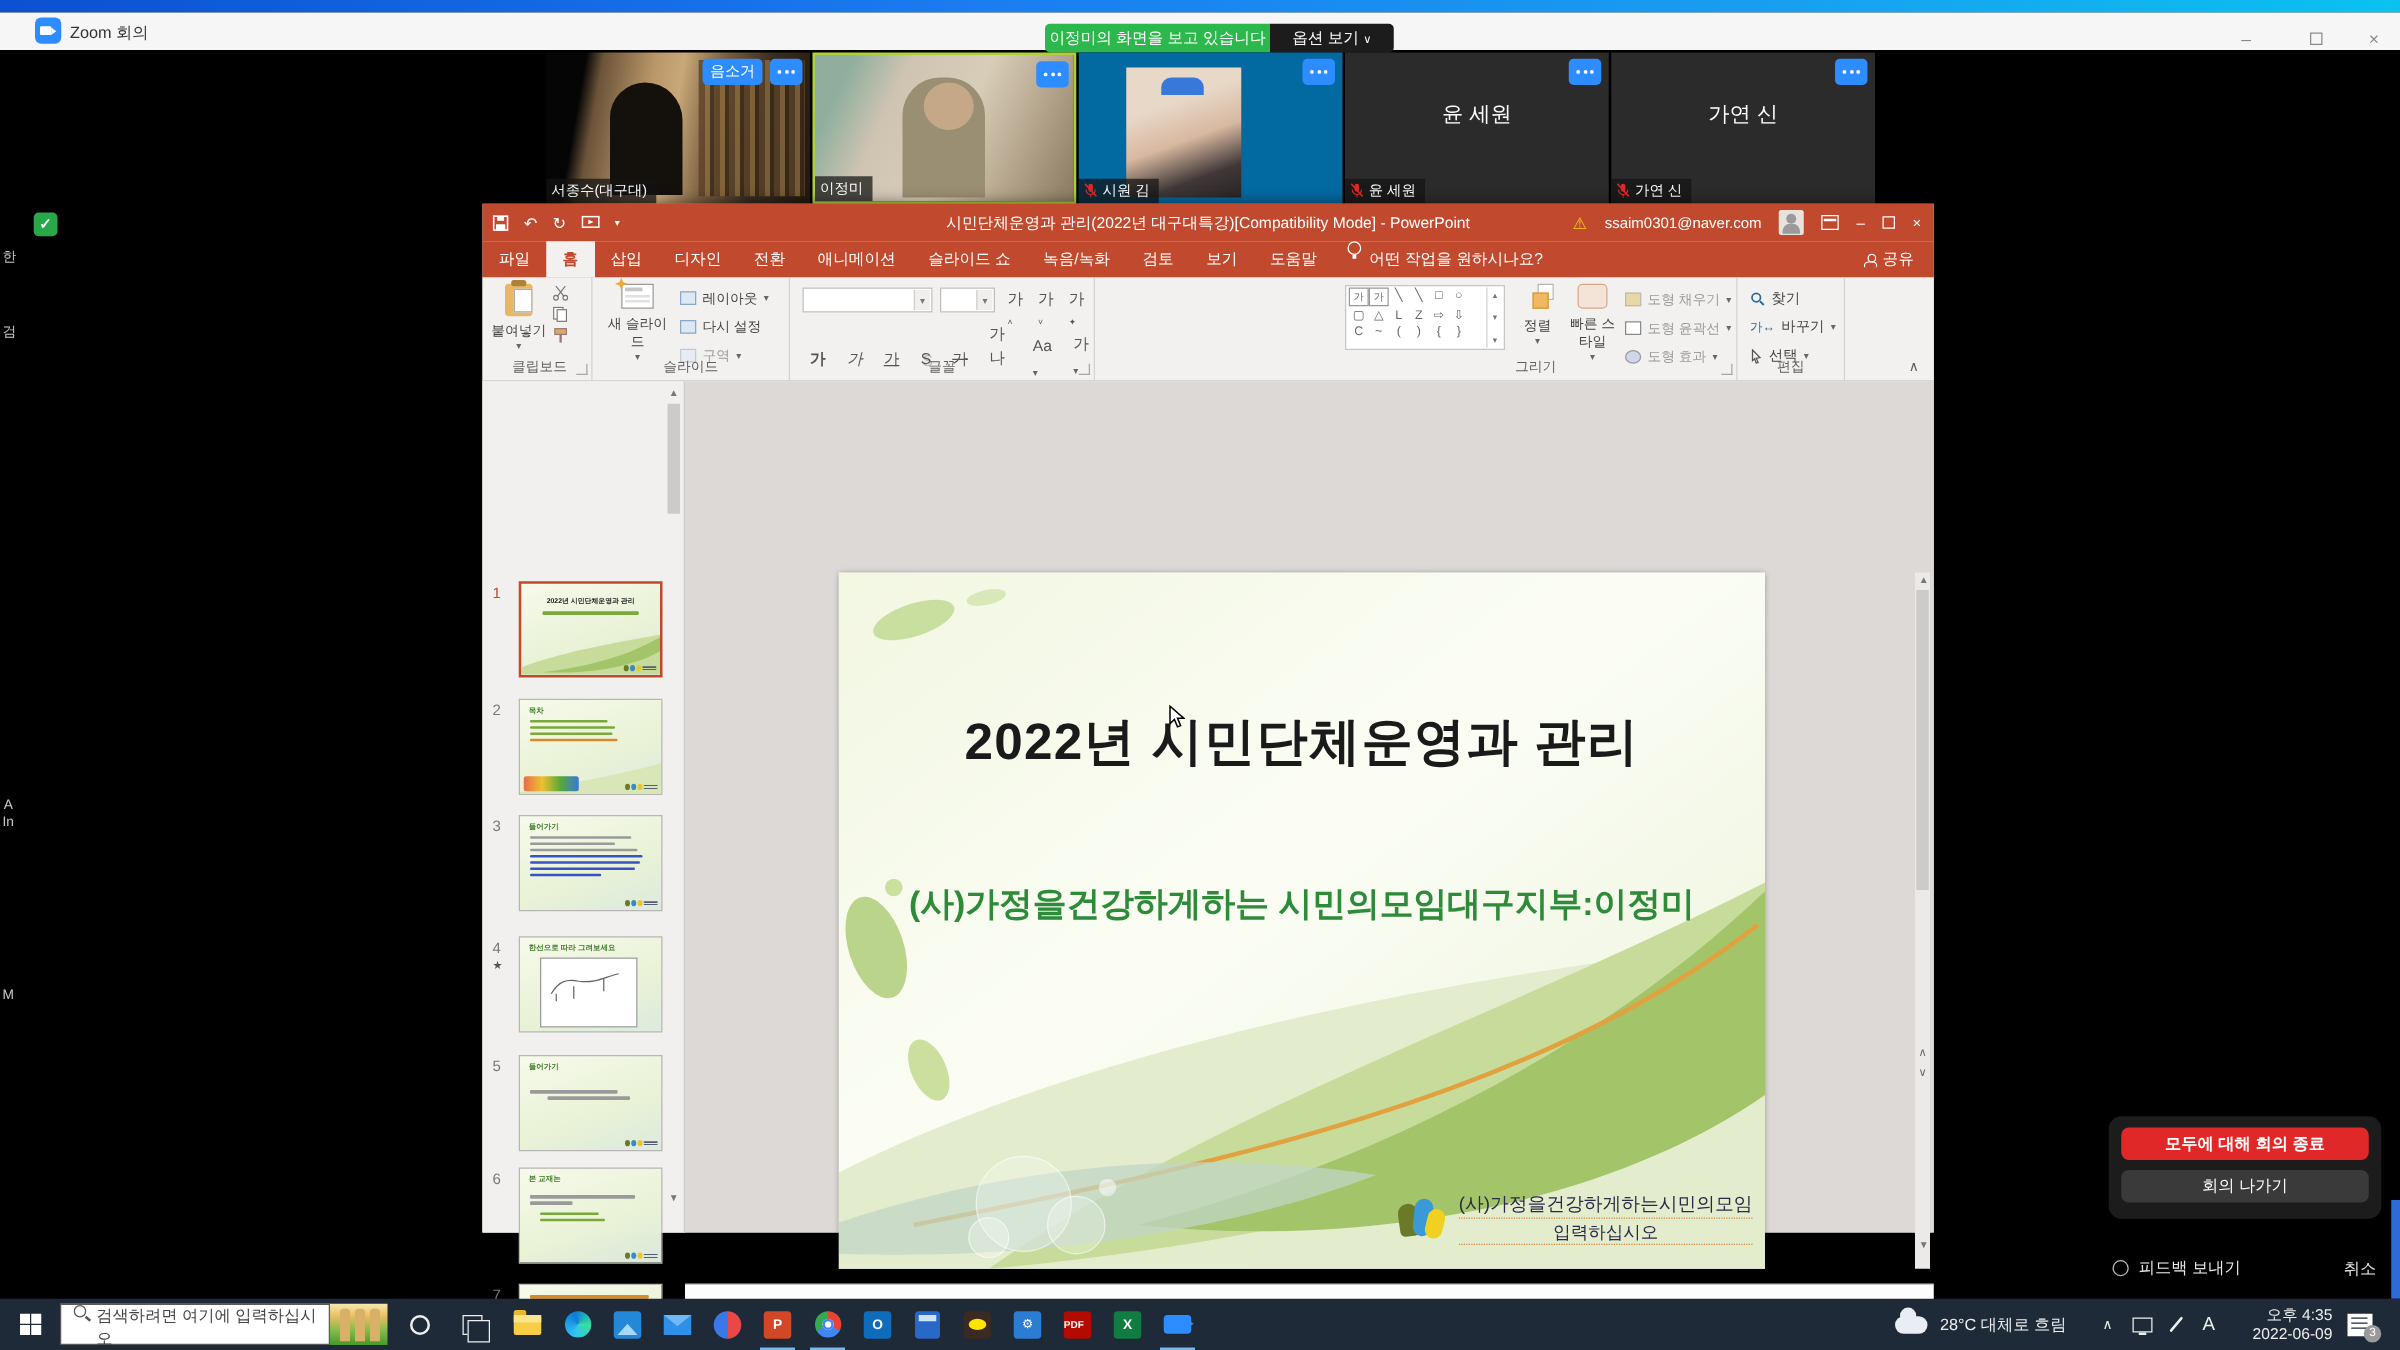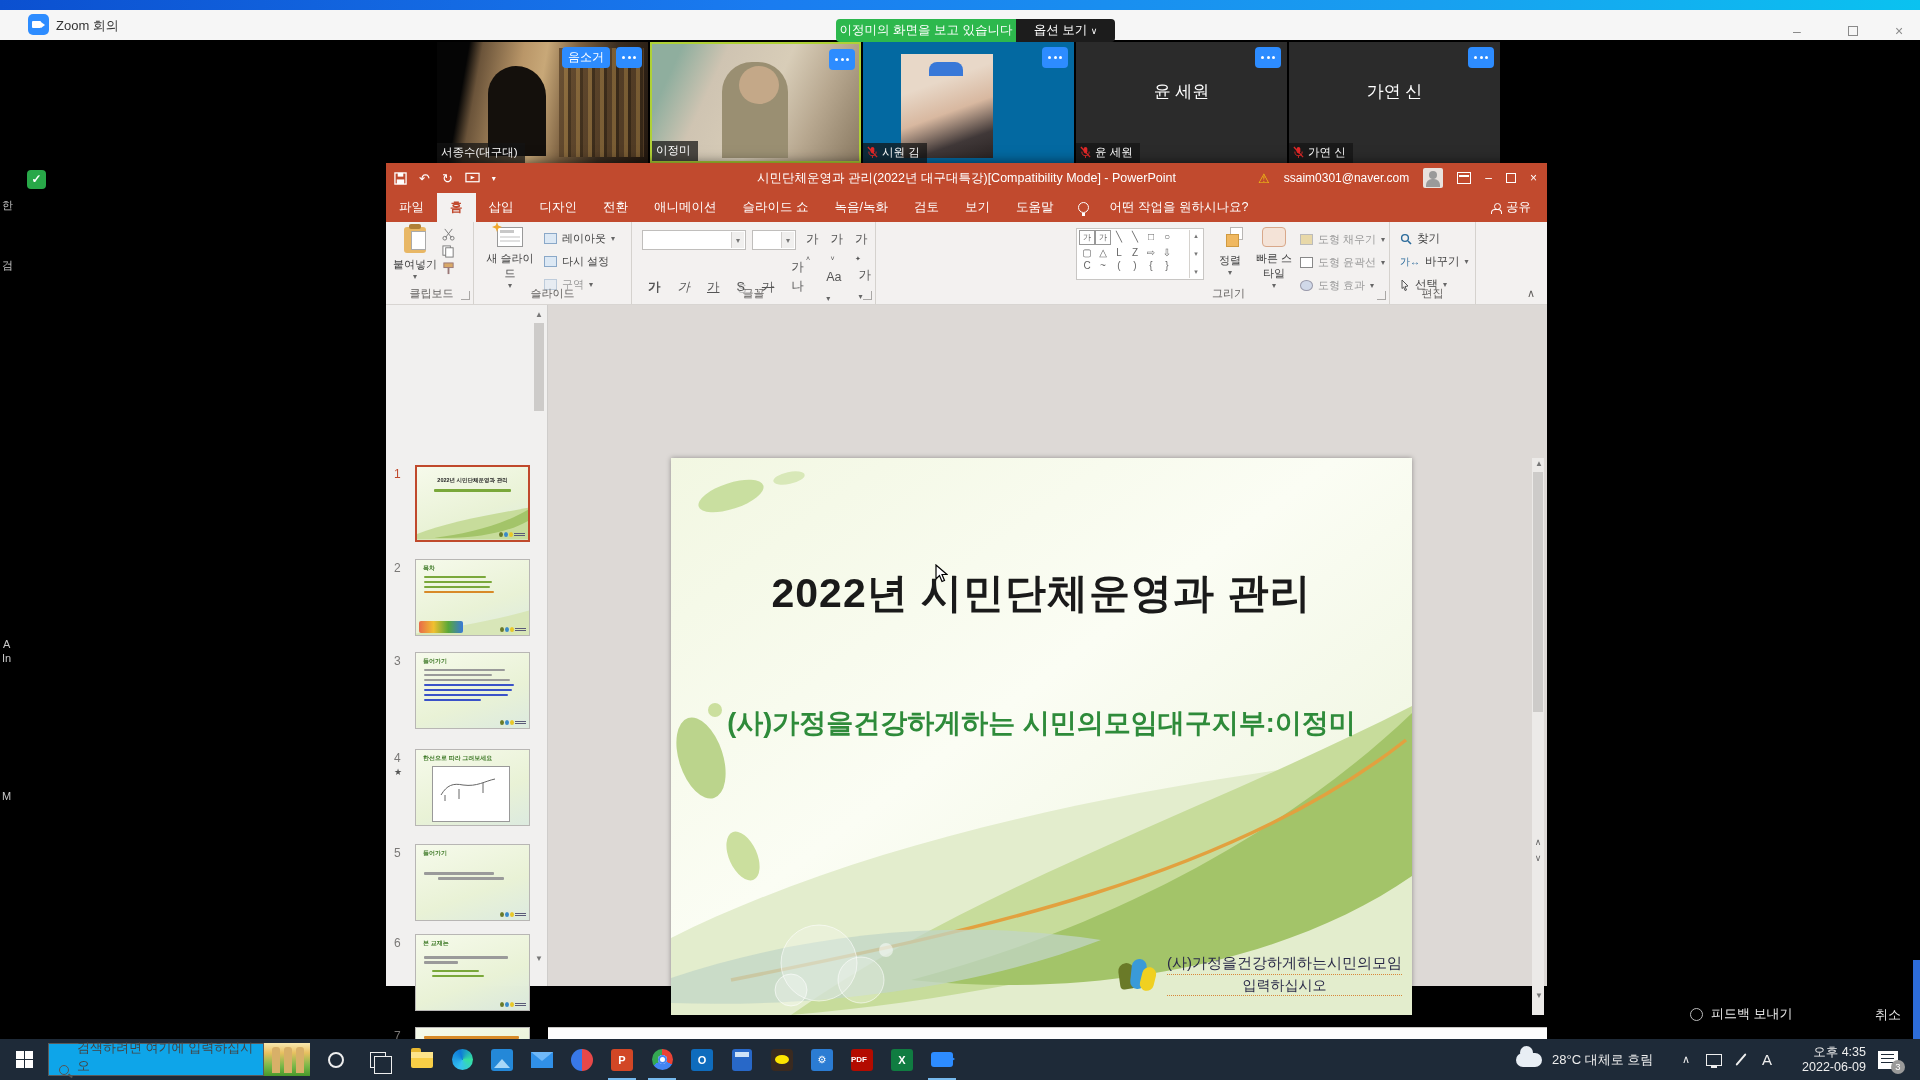--- a/index.html
+++ b/index.html
@@ -39,21 +39,21 @@
   .ppt-tbright{position:absolute;right:0;top:0;height:30px;display:flex;align-items:center;gap:14px;padding-right:10px;font-size:12px;}
   .warn{color:#f2c811;font-size:13px;}
   .avatarbox{width:20px;height:20px;background:#e8e2de;border-radius:2px;position:relative;}
   .avatarbox .hd{position:absolute;left:6px;top:3px;width:8px;height:8px;border-radius:50%;background:#9a9a9a;}
   .avatarbox .bd{position:absolute;left:3px;top:11px;width:14px;height:8px;border-radius:6px 6px 0 0;background:#9a9a9a;}
   .ribicon{width:14px;height:12px;border:1px solid #fff;position:relative;}
   .ribicon::after{content:"";position:absolute;left:1px;top:2px;width:10px;height:2px;background:#fff;}
   .tabs{position:absolute;left:0;top:30px;width:100%;height:29px;background:#c14a2e;display:flex;align-items:stretch;color:#fff;font-size:12.5px;}
   .tab{padding:0 13px;line-height:29px;}
   .tab.active{background:#f3f1f0;color:#c14a2e;font-weight:bold;}
-  .tellme{display:flex;align-items:center;gap:20px;padding:0 12px;line-height:29px;}
+  .tellme{display:flex;gap:6px;padding:0 12px;line-height:29px;}
   .bulb{width:11px;height:11px;border:1.5px solid #fff;border-radius:50%;position:relative;}
   .bulb::after{content:"";position:absolute;left:3px;top:10px;width:3px;height:3px;background:#fff;}
   .share{margin-left:auto;display:flex;align-items:center;gap:5px;padding:0 16px;line-height:29px;}
   .personicon{width:10px;height:10px;position:relative;}
   .personicon::before{content:"";position:absolute;left:3px;top:0;width:5px;height:5px;border-radius:50%;border:1px solid #fff;}
   .personicon::after{content:"";position:absolute;left:0;top:6px;width:9px;height:4px;border-radius:4px 4px 0 0;border:1px solid #fff;border-bottom:none;}
 
   .ribbon{position:absolute;left:0;top:59px;width:100%;height:83px;background:#f3f1f0;border-bottom:1px solid #d8d5d2;color:#444;}
   .rgroup{position:absolute;top:0;height:82px;border-right:1px solid #d5d2ce;}
   .glabel{position:absolute;bottom:3px;left:0;width:100%;text-align:center;font-size:11px;color:#605e5c;}
@@ -136,21 +136,21 @@
 
   
   .shield{position:absolute;left:27px;top:170px;width:19px;height:19px;background:#28a848;border-radius:4px;color:#fff;font-size:12px;text-align:center;line-height:19px;font-weight:bold;}
   .frag{position:absolute;color:#c8c8c8;font-size:11px;}
 
   
   .taskbar{position:absolute;left:0;top:1039px;width:1920px;height:41px;background:#1e2a38;}
   .startbtn{position:absolute;left:0;top:0;width:48px;height:41px;display:flex;align-items:center;justify-content:center;}
   .winlogo{width:17px;height:17px;display:grid;grid-template-columns:8px 8px;grid-gap:1px;}
   .winlogo i{background:#fff;width:8px;height:8px;}
-  .searchbox{position:absolute;left:48px;top:4px;width:216px;height:33px;background:#0ea5e9;border:1px solid #5a5a5a;display:flex;align-items:flex-end;color:#444;font-size:13px;gap:8px;padding-left:10px;}
+  .searchbox{position:absolute;left:48px;top:4px;width:216px;height:33px;background:#ffffff;border:1px solid #5a5a5a;display:flex;align-items:flex-start;color:#444;font-size:13px;gap:8px;padding-left:10px;}
   .mag{width:10px;height:10px;border:1.5px solid #555;border-radius:50%;position:relative;flex:none;}
   .mag::after{content:"";position:absolute;left:8px;top:9px;width:5px;height:1.5px;background:#555;transform:rotate(40deg);}
   .castle{position:absolute;left:264px;top:4px;width:46px;height:33px;background:linear-gradient(180deg,#f8e8b0 0%,#e8c060 30%,#78b848 70%,#48982a 100%);}
   .castle::before{content:"";position:absolute;left:8px;top:4px;width:8px;height:26px;background:#d8b068;border-radius:3px 3px 0 0;box-shadow:12px 0 0 #d8b068,24px 0 0 #d8b068;}
   .tb-ic{position:absolute;top:0;width:40px;height:41px;display:flex;align-items:center;justify-content:center;}
   .tb-ic.active::after{content:"";position:absolute;left:6px;bottom:0;width:28px;height:2px;background:#76b9ed;}
   .ring{width:16px;height:16px;border:2px solid #eee;border-radius:50%;}
   .tview{width:16px;height:16px;border:1.5px solid #eee;position:relative;background:transparent;}
   .tview::after{content:"";position:absolute;left:3px;top:3px;width:16px;height:16px;border:1.5px solid #eee;background:#1e2a38;}
   .folder{width:22px;height:16px;background:#f8ce46;border-radius:2px;position:relative;}
@@ -685,20 +685,24 @@
       </div>
       <div class="navud" style="top:532px">∧</div>
       <div class="navud" style="top:548px">∨</div>
 
       <div class="notes">
         <div class="notes-text">여기에 슬라이드 노트의 내용을 입력하십시오</div>
       </div>
     </div>
   </div>
 
+  <div class="enddlg">
+    <div class="btn-endall">모두에 대해 회의 종료</div>
+    <div class="btn-leave">회의 나가기</div>
+  </div>
   <div class="fbrow">
     <span class="fbcheck"></span>
     <span>피드백 보내기</span>
   </div>
   <div class="cancel">취소</div>
   <div class="bluestrip"></div>
 
   <div class="taskbar">
     <div class="startbtn">
         <span class="winlogo">

